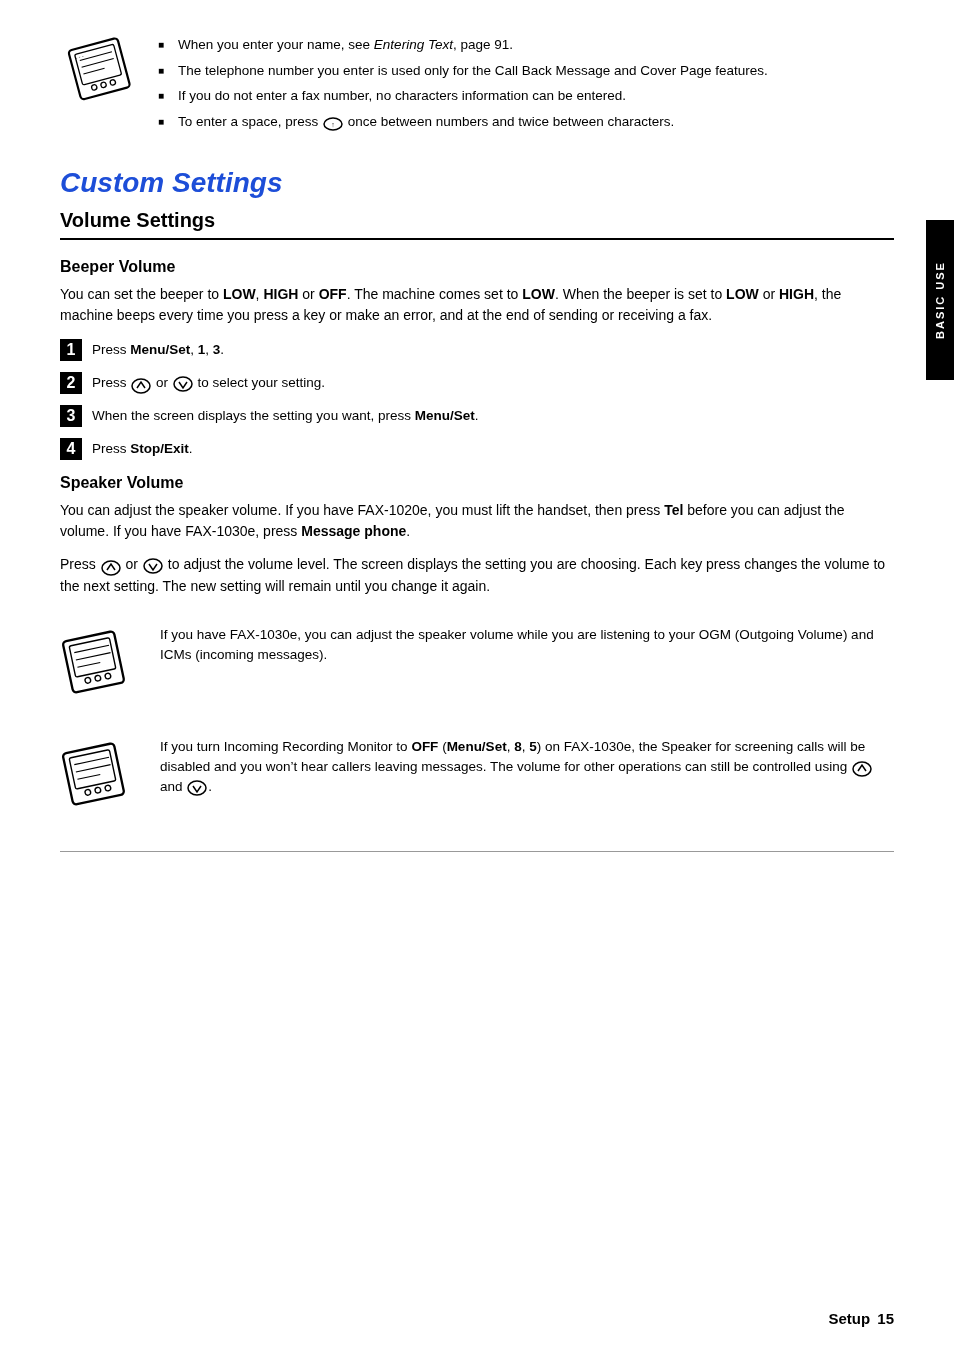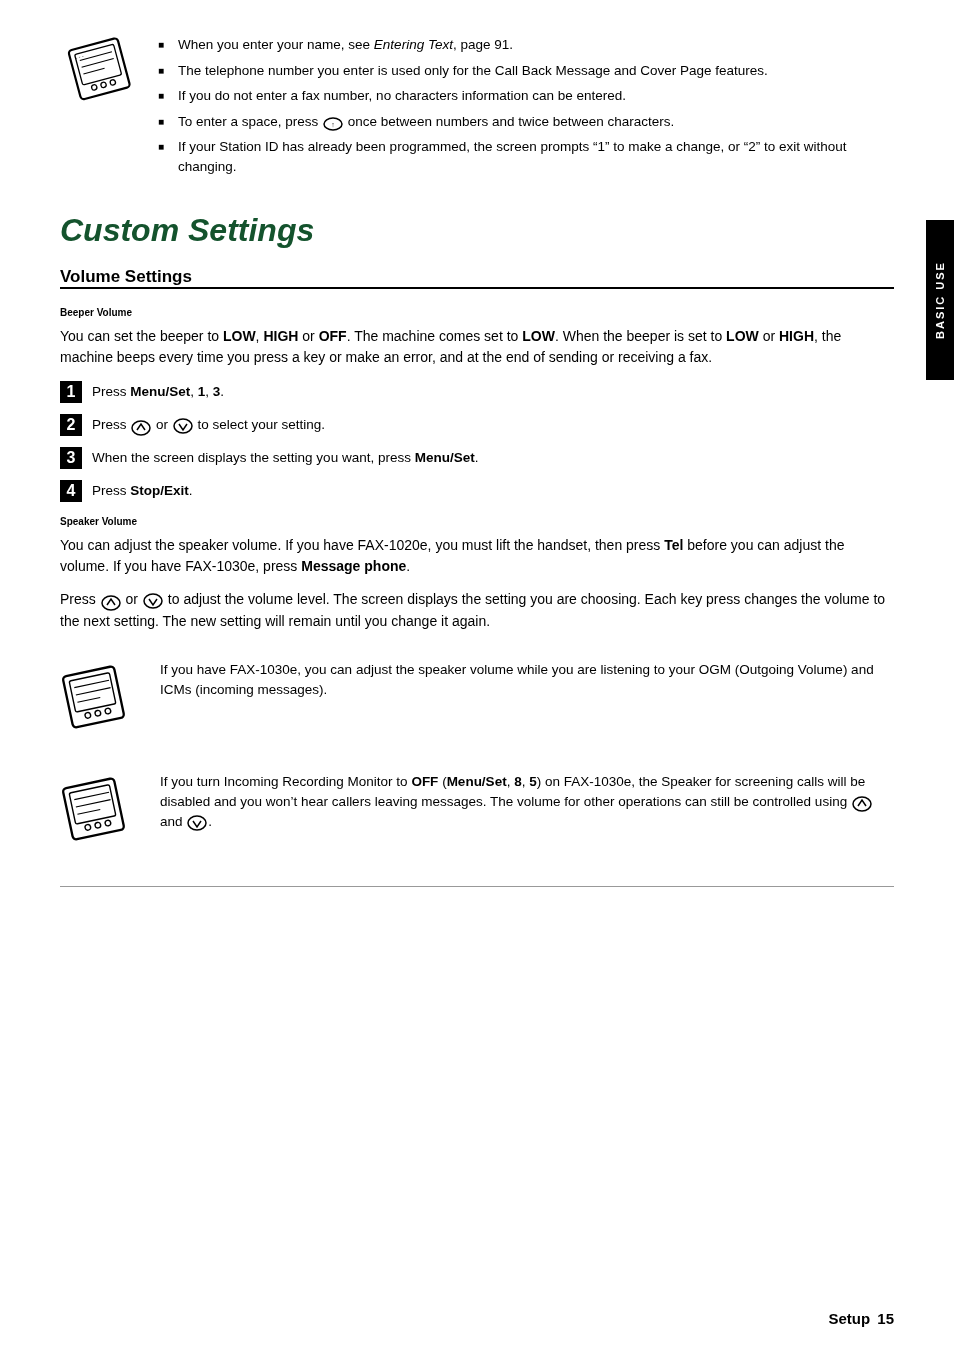--- a/index.html
+++ b/index.html
@@ -85,39 +85,40 @@
     .note-bullets ul li::before {
       content: '■';
       position: absolute;
       left: 0;
       font-size: 10px;
       top: 3px;
     }
 
     
     .section-title {
-      font-size: 32px;
+      font-size: 28px;
       font-style: italic;
       font-weight: bold;
-      color: #14532d;
+      color: #1d4ed8;
+      margin-bottom: 10px;
+      margin-top: 10px;
+    }
+
+    
+    .section-heading {
+      font-size: 20px;
+      font-weight: bold;
+      border-bottom: 2px solid #000;
+      padding-bottom: 6px;
       margin-bottom: 18px;
-      margin-top: 10px;
-    }
-
-    
-    .section-heading {
-      font-size: 17px;
-      font-weight: bold;
-      border-bottom: 2px solid #000;
-      margin-bottom: 18px;
     }
 
     
     .sub-heading {
-      font-size: 10px;
+      font-size: 16px;
       font-weight: bold;
       margin-bottom: 8px;
     }
 
     
     .body-text {
       font-size: 14px;
       line-height: 1.5;
       margin-bottom: 12px;
     }
@@ -238,21 +239,20 @@
       <ul>
         <li>When you enter your name, see <em>Entering Text</em>, page 91.</li>
         <li>The telephone number you enter is used only for the Call Back Message and Cover Page features.</li>
         <li>If you do not enter a fax number, no characters information can be entered.</li>
         <li>To enter a space, press
           <svg class="arrow-up-svg" width="22" height="18" viewBox="0 0 22 18">
             <ellipse cx="11" cy="11" rx="9" ry="6" fill="none" stroke="#000" stroke-width="1.5"></ellipse>
             <text x="11" y="14" text-anchor="middle" font-size="7" fill="#000">↑</text>
           </svg>
           once between numbers and twice between characters.</li>
-        <li>If your Station ID has already been programmed, the screen prompts “1” to make a change, or “2” to exit without changing.</li>
       </ul>
     </div>
   </div>
 
   <h1 class="section-title">Custom Settings</h1>
 
   <h2 class="section-heading">Volume Settings</h2>
 
   <h3 class="sub-heading">Beeper Volume</h3>
 

